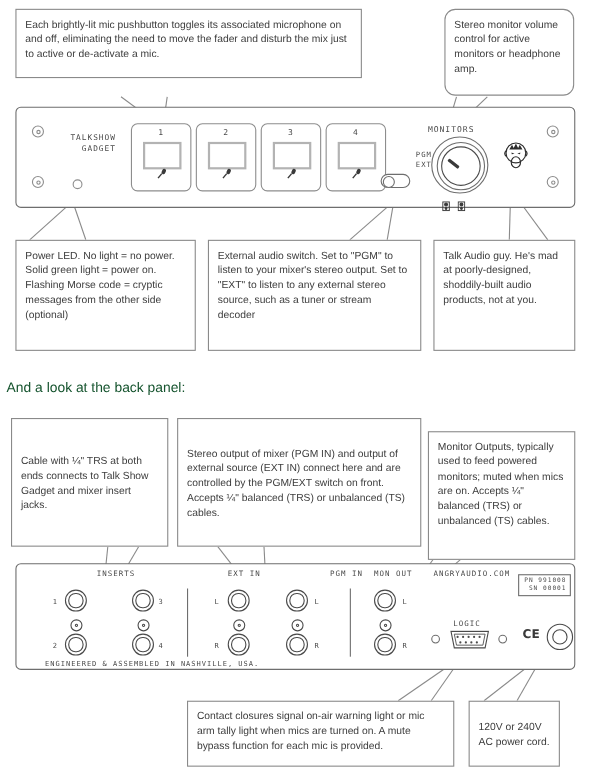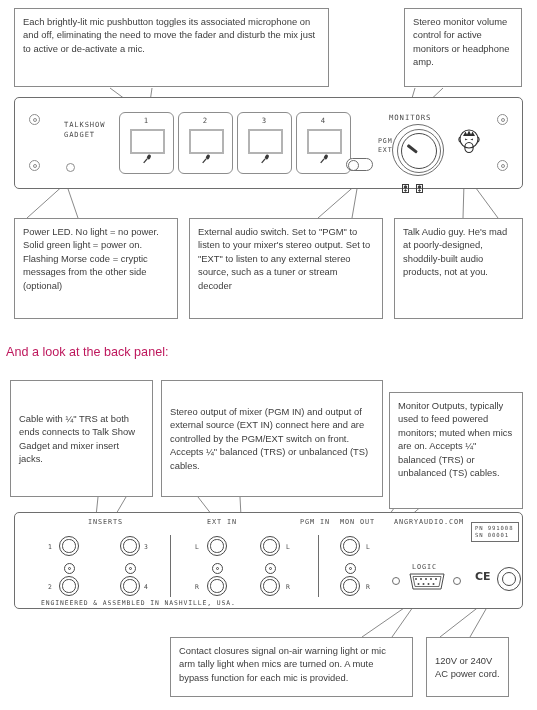--- a/index.html
+++ b/index.html
@@ -19,30 +19,30 @@
     padding:6px 8px;z-index:6;
   }
   .callout.mid{display:flex;align-items:center;}
   .callout p{margin:0;}
 
   
   .leaders{position:absolute;left:0;top:0;width:537px;height:710px;z-index:4;pointer-events:none;}
 
   
   .section-title{
-    position:absolute;font-size:12.6px;color:#be185d;z-index:6;
+    position:absolute;font-size:12.6px;color:#14532d;z-index:6;
   }
 
   
   .panel{
     position:absolute;box-sizing:border-box;
     border:1px solid #6e6e6e;border-radius:5px;background:#ffffff;z-index:5;
   }
   .tech{font-family:"DejaVu Sans Mono","Liberation Mono",monospace;
-        letter-spacing:.9px;color:#4a4a4a;}
+        letter-spacing:.9px;color:#4a4a4a;text-align:right;}
 
   
   .screw{position:absolute;width:11px;height:11px;border:1px solid #8d8d8d;
          border-radius:50%;box-sizing:border-box;background:#fff;}
   .screw::after{content:"";position:absolute;left:50%;top:50%;
          width:4px;height:4px;margin:-2px 0 0 -2px;border:1px solid #8d8d8d;
          border-radius:50%;box-sizing:border-box;}
 
   
   .brand{position:absolute;font-size:7.1px;line-height:9.5px;}
@@ -147,25 +147,25 @@
       <path d="M432,497 L352,567"></path>
 
       <path d="M362,637 L420,597"></path>
       <path d="M392,637 L420,597"></path>
 
       <path d="M440,637 L494,595"></path>
       <path d="M470,637 L494,595"></path>
     </g>
   </svg>
 
-  <div class="callout" style="left:14px;top:8px;width:315px;height:79px;">
+  <div class="callout" style="left:14px;top:8px;width:315px;height:63px;">
     <p>Each brightly-lit mic pushbutton toggles its associated microphone on and off, eliminating the need to move the fader and disturb the mix just to active or de-activate a mic.</p>
   </div>
 
-  <div class="callout" style="left:404px;top:8px;width:118px;height:79px;">
+  <div class="callout" style="left:404px;top:8px;width:118px;height:79px;border-radius:10px;">
     <p>Stereo monitor volume control for active monitors or headphone amp.</p>
   </div>
 
   <div class="panel" style="left:14px;top:97px;width:509px;height:92px;">
 
     <div class="screw" style="left:14px;top:16px;"></div>
     <div class="screw" style="left:14px;top:62px;"></div>
     <div class="screw" style="right:14px;top:16px;"></div>
     <div class="screw" style="right:14px;top:62px;"></div>
 

